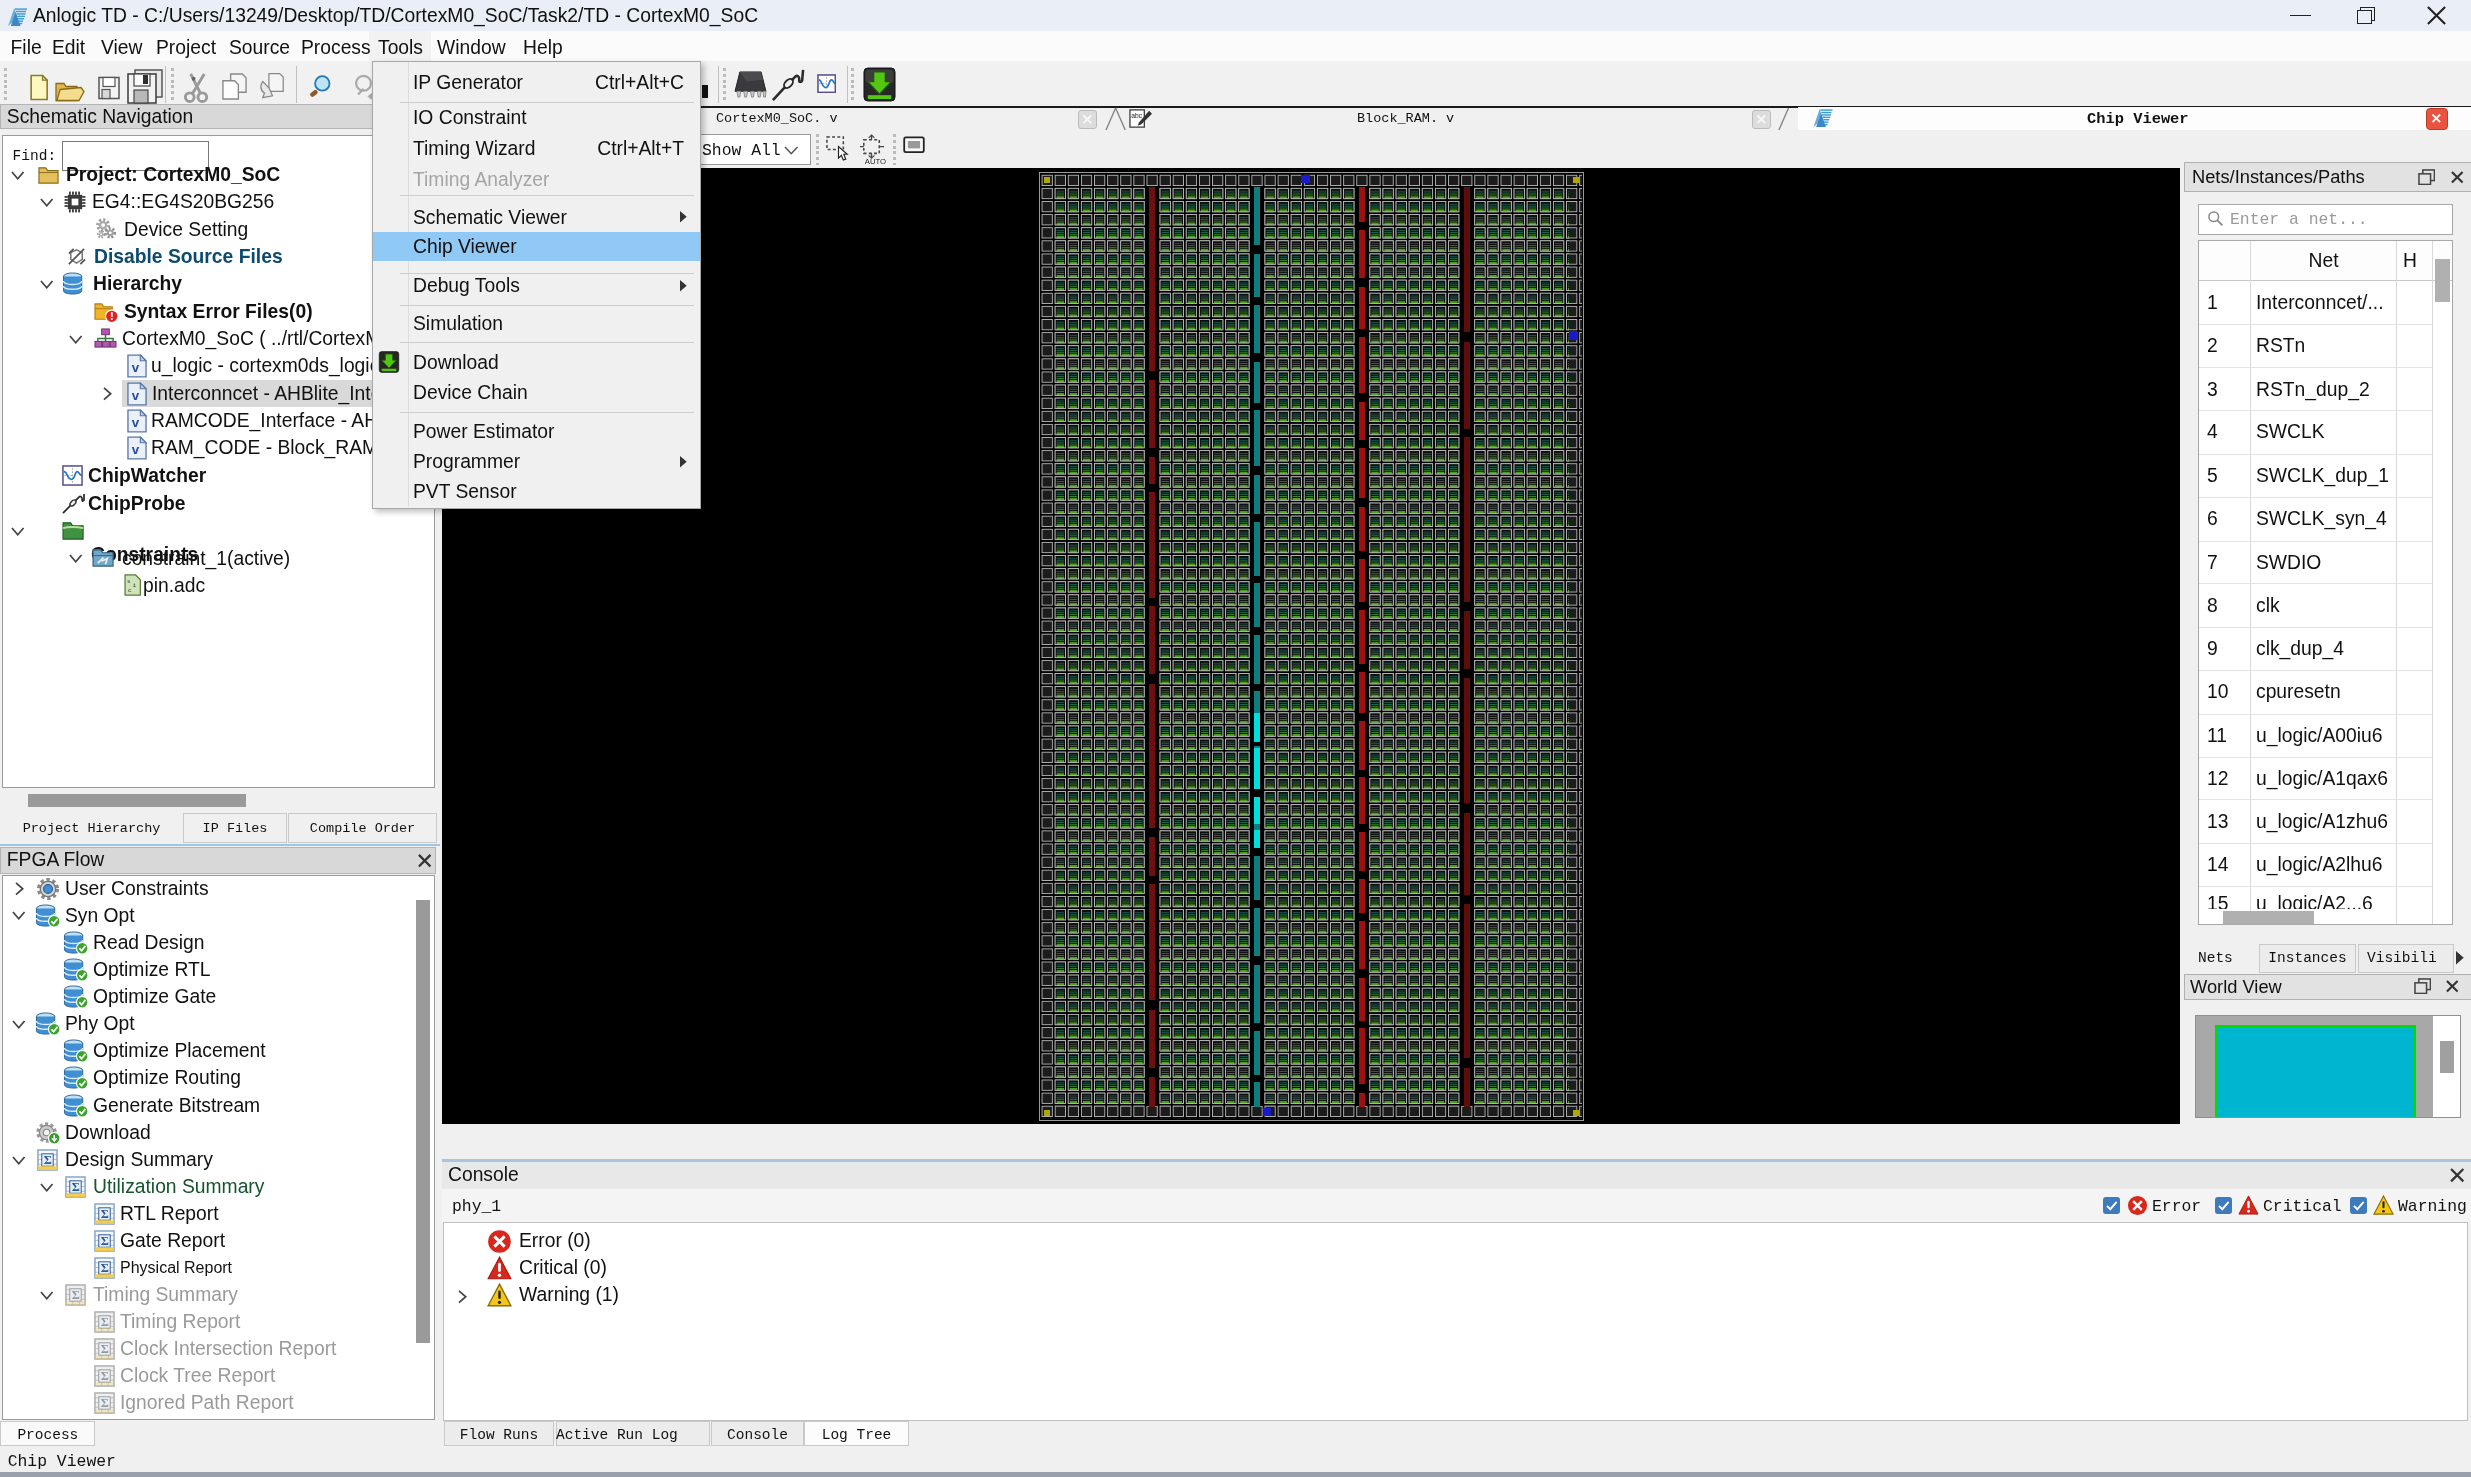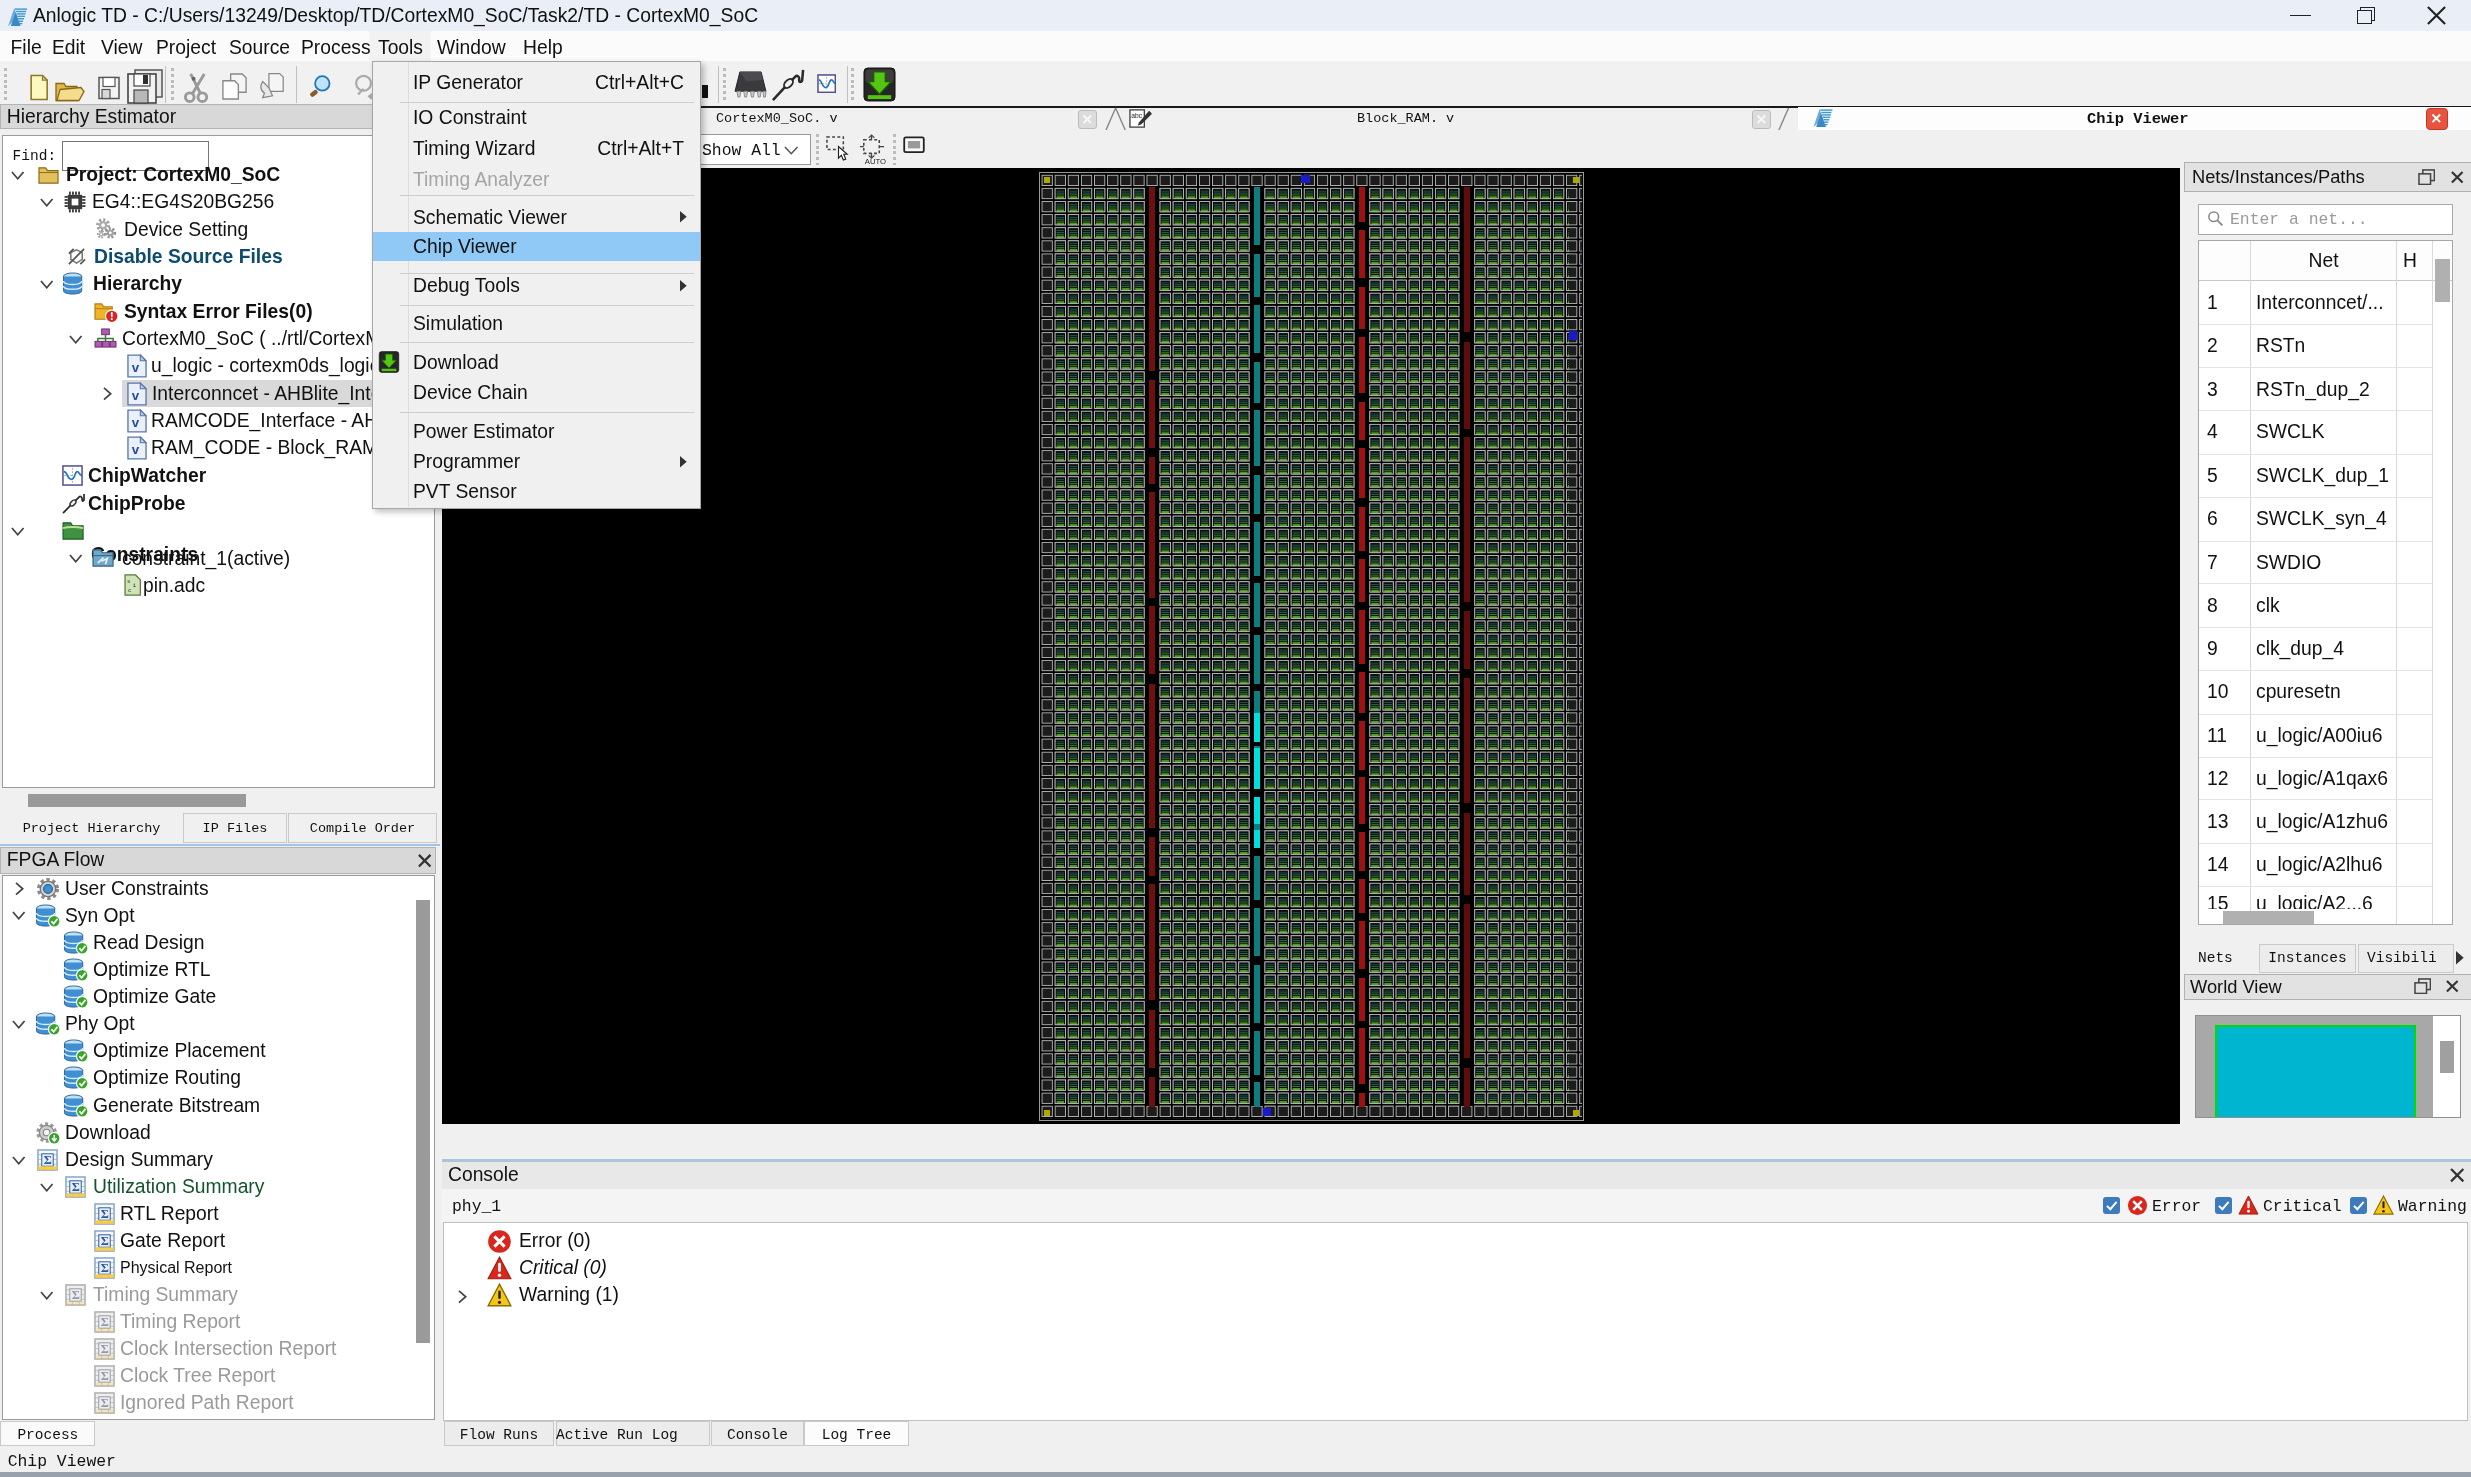--- a/index.html
+++ b/index.html
@@ -138,21 +138,21 @@
 
  <svg class="a" style="left:863px;top:67px" width="33" height="35" viewBox="0 0 34 36">
    <rect x="1" y="1" width="32" height="34" rx="4" fill="#262626" stroke="#111"></rect>
    <rect x="2.5" y="2.5" width="29" height="14" rx="4" fill="#3d3d3d"></rect>
    <path d="M11 5 L23 5 L23 15 L29 15 L17 28 L5 15 L11 15 Z" fill="#55c514" stroke="#1c5c08" stroke-width="1.4"></path>
    <rect x="5" y="29" width="24" height="4" fill="#55c514"></rect>
  </svg>
 </div>
 
 <div class="a" style="left:0;top:104px;width:436px;height:25px;background:#d8d8d8;border:1px solid #b4b4b4;box-sizing:border-box;"></div>
-<div class="a" style="left:6.8px;top:106px;font-size:19.3px;color:#111;">Hierarchy Estimator</div>
+<div class="a" style="left:6.8px;top:106px;font-size:19.3px;color:#111;">Schematic Navigation</div>
 <div class="a" style="left:1.9px;top:135px;width:433px;height:653px;background:#fff;border:1px solid #9a9a9a;box-sizing:border-box;"></div>
 <div class="a mono" style="left:12.6px;top:148px;font-size:14.5px;color:#111;">Find:</div>
 <div class="a" style="left:62px;top:141px;width:145px;height:28px;background:#fff;border:1px solid #777;"></div>
 <div id="hiertree">
 <div class="a" style="left:122px;top:380px;width:311px;height:27px;background:#d9d9d9;"></div>
 <svg class="a" style="left:10.6px;top:171px" width="13.5" height="8.7" viewBox="0 0 14 9">
       <path d="M1 1 L7 8 L13 1" stroke="#444" stroke-width="1.8" fill="none"></path>
     </svg>
 <svg class="a" style="left:38px;top:164px" width="21" height="21" viewBox="0 0 22 22">
       <path d="M1 4 L8 4 L10 7 L21 7 L21 20 L1 20 Z" fill="#e3c05e" stroke="#8a6914" stroke-width="1.2"></path>
@@ -752,21 +752,21 @@
 <svg class="a" style="left:487px;top:1229px" width="25" height="25" viewBox="0 0 22 22">
       <circle cx="11" cy="11" r="10" fill="#d8271c"></circle>
       <path d="M6.5 6.5 L15.5 15.5 M15.5 6.5 L6.5 15.5" stroke="#fff" stroke-width="2.6"></path>
     </svg>
 <div class="a" style="left:519px;top:1230px;font-size:19.3px;color:#111;">Error (0)</div>
 <svg class="a" style="left:487px;top:1256px" width="25" height="25" viewBox="0 0 22 22">
       <path d="M11 1 L21 20 L1 20 Z" fill="#d8271c" stroke="#a81a10" stroke-width="1"></path>
       <rect x="9.8" y="6" width="2.4" height="8" rx="1.2" fill="#fff"></rect>
       <circle cx="11" cy="17" r="1.5" fill="#fff"></circle>
     </svg>
-<div class="a" style="left:519px;top:1257px;font-size:19.3px;color:#111;font-style:italic;">Critical (0)</div>
+<div class="a" style="left:519px;top:1257px;font-size:19.3px;color:#111;">Critical (0)</div>
 <svg class="a" style="left:458px;top:1290px" width="8.7" height="13.5" viewBox="0 0 9 14">
       <path d="M1 1 L8 7 L1 13" stroke="#444" stroke-width="1.8" fill="none"></path>
     </svg>
 <svg class="a" style="left:487px;top:1283px" width="25" height="25" viewBox="0 0 22 22">
       <path d="M11 1 L21 20 L1 20 Z" fill="#f5c518" stroke="#8a6d00" stroke-width="1.2"></path>
       <rect x="9.9" y="6.5" width="2.2" height="7.5" rx="1.1" fill="#222"></rect>
       <circle cx="11" cy="17" r="1.4" fill="#222"></circle>
     </svg>
 <div class="a" style="left:519px;top:1284px;font-size:19.3px;color:#111;">Warning (1)</div>
 </div>

